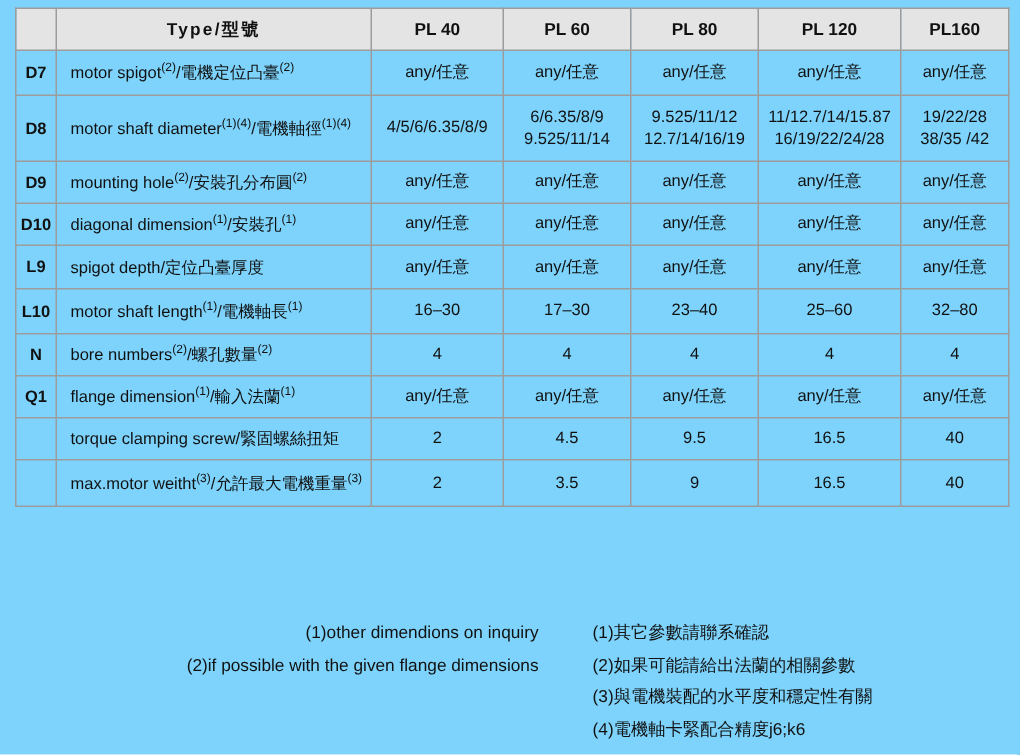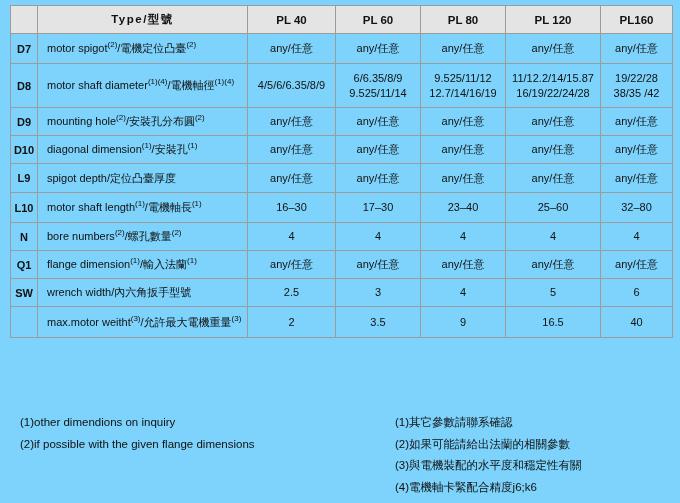--- a/index.html
+++ b/index.html
@@ -66,21 +66,21 @@
     position: absolute;
     top: 412px;
     left: 20px;
     right: 8px;
     display: flex;
   }
   .footnote-col {
     font-size: 11.5px;
     line-height: 21.5px;
   }
-  .footnote-col.left  { width: 355px; }
+  .footnote-col.left  { width: 355px; text-align: right; }
   .footnote-col.right { width: 290px; margin-left: 36px; }
 </style>
 </head>
 <body>
 
 <div class="page">
 
   <table class="spec-table">
     <colgroup>
       <col style="width:27px">
@@ -113,21 +113,21 @@
           <td class="val">any/任意</td>
         </tr>
         <tr>
           <td class="code">D8</td>
           <td class="desc"><span>motor shaft diameter</span><sup>(1)(4)</sup><span>/電機軸徑</span><sup>(1)(4)</sup></td>
           <td class="val">4/5/6/6.35/8/9</td>
           <td class="val">6/6.35/8/9
 9.525/11/14</td>
           <td class="val">9.525/11/12
 12.7/14/16/19</td>
-          <td class="val">11/12.2/14/15.87
+          <td class="val">11/12.7/14/15.87
 16/19/22/24/28</td>
           <td class="val">19/22/28
 38/35 /42</td>
         </tr>
         <tr>
           <td class="code">D9</td>
           <td class="desc"><span>mounting hole</span><sup>(2)</sup><span>/安裝孔分布圓</span><sup>(2)</sup></td>
           <td class="val">any/任意</td>
           <td class="val">any/任意</td>
           <td class="val">any/任意</td>
@@ -173,27 +173,27 @@
         <tr>
           <td class="code">Q1</td>
           <td class="desc"><span>flange dimension</span><sup>(1)</sup><span>/輸入法蘭</span><sup>(1)</sup></td>
           <td class="val">any/任意</td>
           <td class="val">any/任意</td>
           <td class="val">any/任意</td>
           <td class="val">any/任意</td>
           <td class="val">any/任意</td>
         </tr>
         <tr>
-          <td class="code">SW</td>
-          <td class="desc"><span>wrench width/內六角扳手型號</span></td>
-          <td class="val">2.5</td>
-          <td class="val">3</td>
-          <td class="val">4</td>
-          <td class="val">5</td>
-          <td class="val">6</td>
+          <td class="code"></td>
+          <td class="desc"><span>torque clamping screw/緊固螺絲扭矩</span></td>
+          <td class="val">2</td>
+          <td class="val">4.5</td>
+          <td class="val">9.5</td>
+          <td class="val">16.5</td>
+          <td class="val">40</td>
         </tr>
         <tr>
           <td class="code"></td>
           <td class="desc"><span>max.motor weitht</span><sup>(3)</sup><span>/允許最大電機重量</span><sup>(3)</sup></td>
           <td class="val">2</td>
           <td class="val">3.5</td>
           <td class="val">9</td>
           <td class="val">16.5</td>
           <td class="val">40</td>
         </tr>

